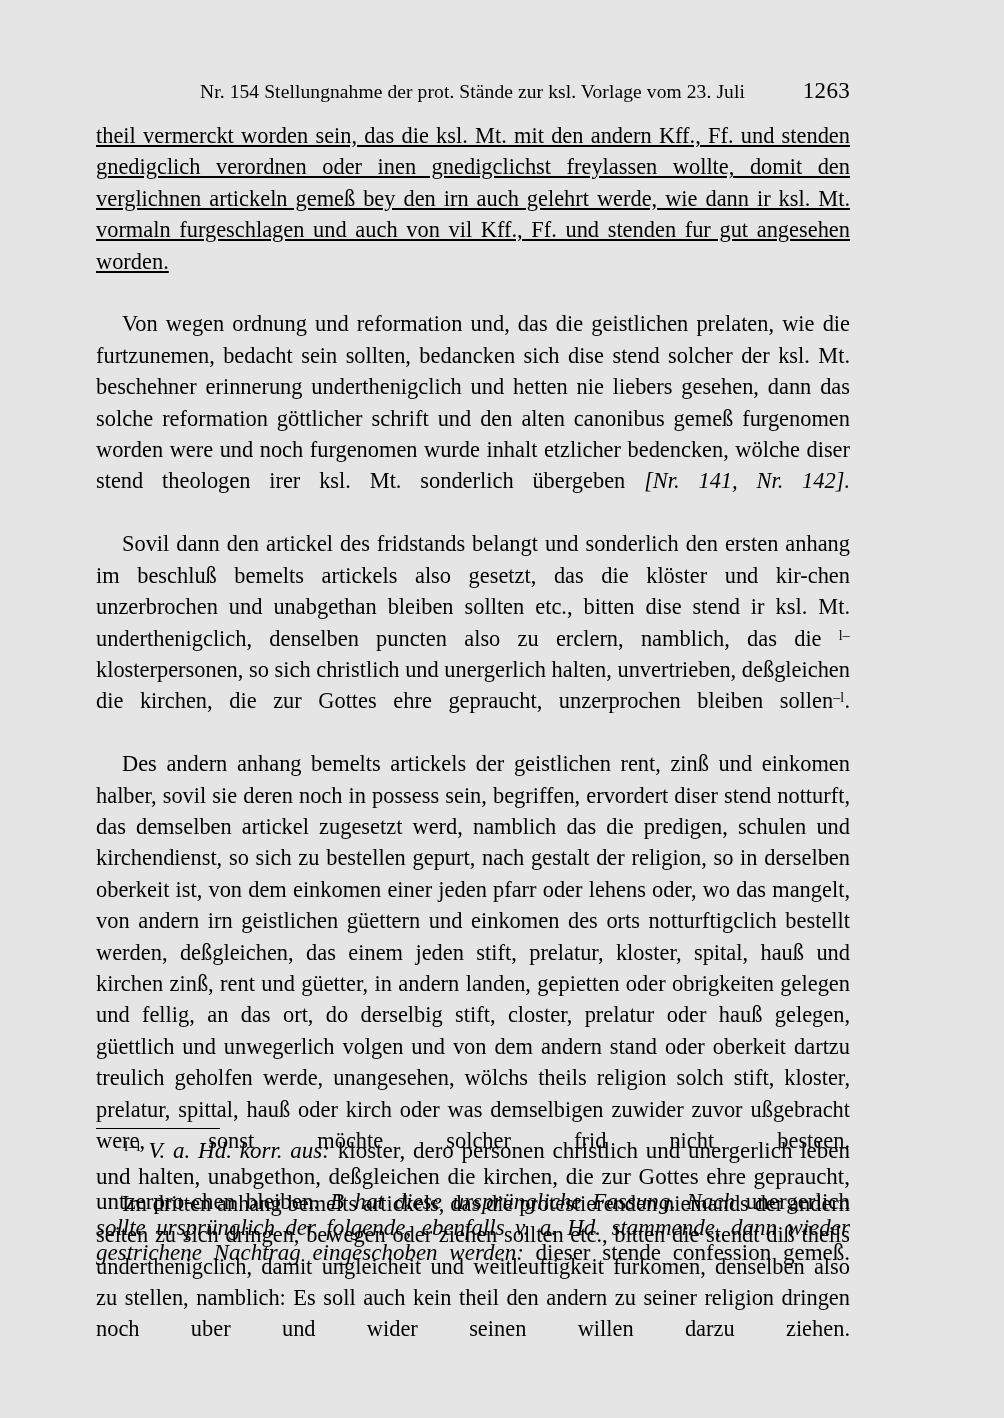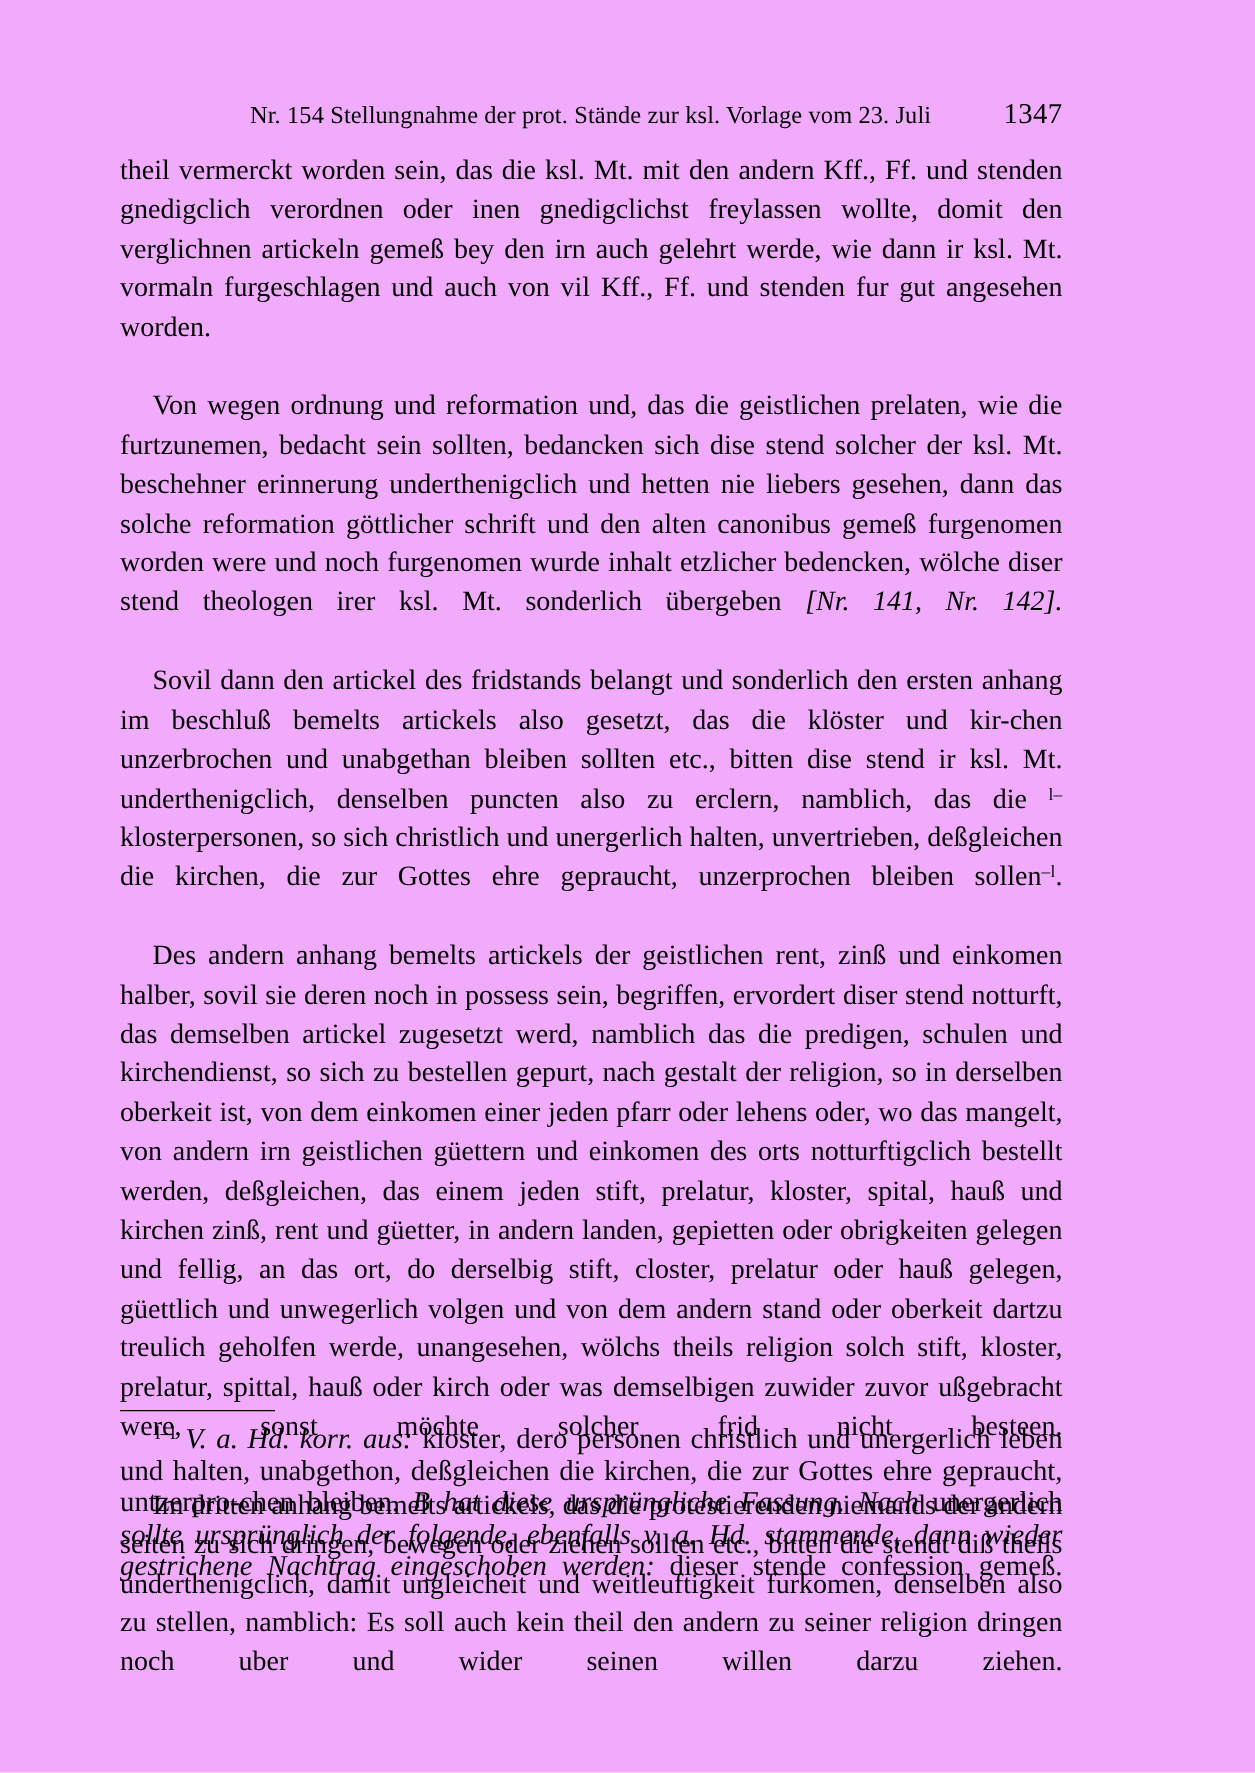--- a/index.html
+++ b/index.html
@@ -11,21 +11,21 @@
 
   body {
     font-family: "Liberation Serif", "DejaVu Serif", serif;
     color: #000000;
   }
 
   .page {
     position: relative;
     width: 1004px;
     height: 1418px;
-    background: #f0abfc;
+    background: #e5e5e5;
     overflow: hidden;
     box-sizing: border-box;
   }
 
   
   .running-head {
     position: absolute;
     left: 96px;
     top: 78px;
     width: 754px;
@@ -65,20 +65,21 @@
     hyphens: manual;
     -webkit-hyphens: manual;
   }
 
   p.body.indent {
     text-indent: 26px;
   }
 
   p.body.noindent {
     text-indent: 0;
+    text-decoration: underline;
   }
 
   
   p.body::after {
     content: "";
     display: inline-block;
     width: 100%;
   }
 
   i, .ital {
@@ -128,21 +129,21 @@
     vertical-align: 0.46em;
   }
 </style>
 </head>
 <body>
 
 <div class="page">
 
   <div class="running-head">
     <span class="running-head-title">Nr. 154 Stellungnahme der prot. Stände zur ksl. Vorlage vom 23. Juli</span>
-    <span class="running-head-folio">1347</span>
+    <span class="running-head-folio">1263</span>
   </div>
 
   <div class="textblock">
 
     <p class="body noindent">theil vermerckt worden sein, das die ksl. Mt. mit den andern Kff., Ff. und stenden gnedigclich verordnen oder inen gnedigclichst freylassen wollte, domit den verglichnen artickeln gemeß bey den irn auch gelehrt werde, wie dann ir ksl. Mt. vormaln furgeschlagen und auch von vil Kff., Ff. und stenden fur gut angesehen worden.</p>
 
     <p class="body indent"><span>Von wegen ordnung und reformation und, das die geistlichen prelaten, wie die furtzunemen, bedacht sein sollten, bedancken sich dise stend solcher der ksl. Mt. beschehner erinnerung underthenigclich und hetten nie liebers gesehen, dann das solche reformation göttlicher schrift und den alten canonibus gemeß furgenomen worden were und noch furgenomen wurde inhalt etzlicher bedencken, wölche diser stend theologen irer ksl. Mt. sonderlich übergeben </span><i>[Nr. 141, Nr. 142].</i></p>
 
     <p class="body indent"><span>Sovil dann den artickel des fridstands belangt und sonderlich den ersten anhang im beschluß bemelts artickels also gesetzt, das die klöster und kir-chen unzerbrochen und unabgethan bleiben sollten etc., bitten dise stend ir ksl. Mt. underthenigclich, denselben puncten also zu erclern, namblich, das die </span><sup class="marker">l–</sup><span>klosterpersonen, so sich christlich und unergerlich halten, unvertrieben, deßgleichen die kirchen, die zur Gottes ehre gepraucht, unzerprochen bleiben sollen</span><sup class="marker">–l</sup><span>.</span></p>
 

